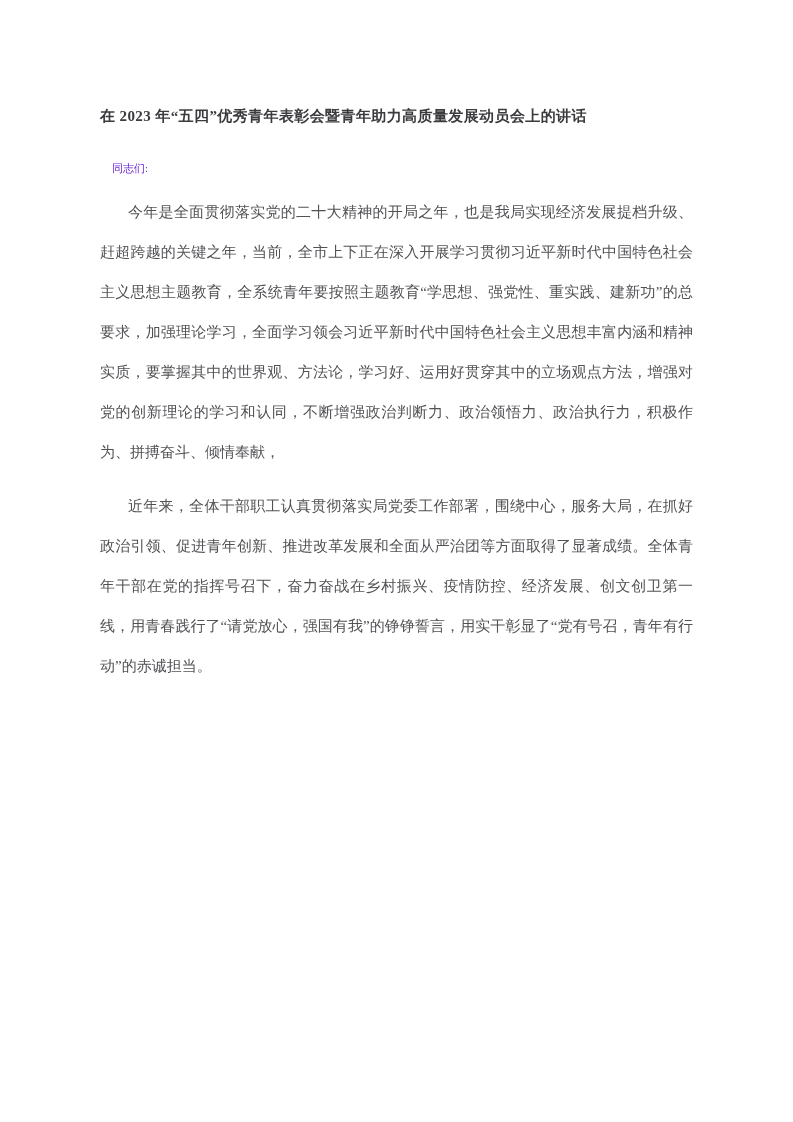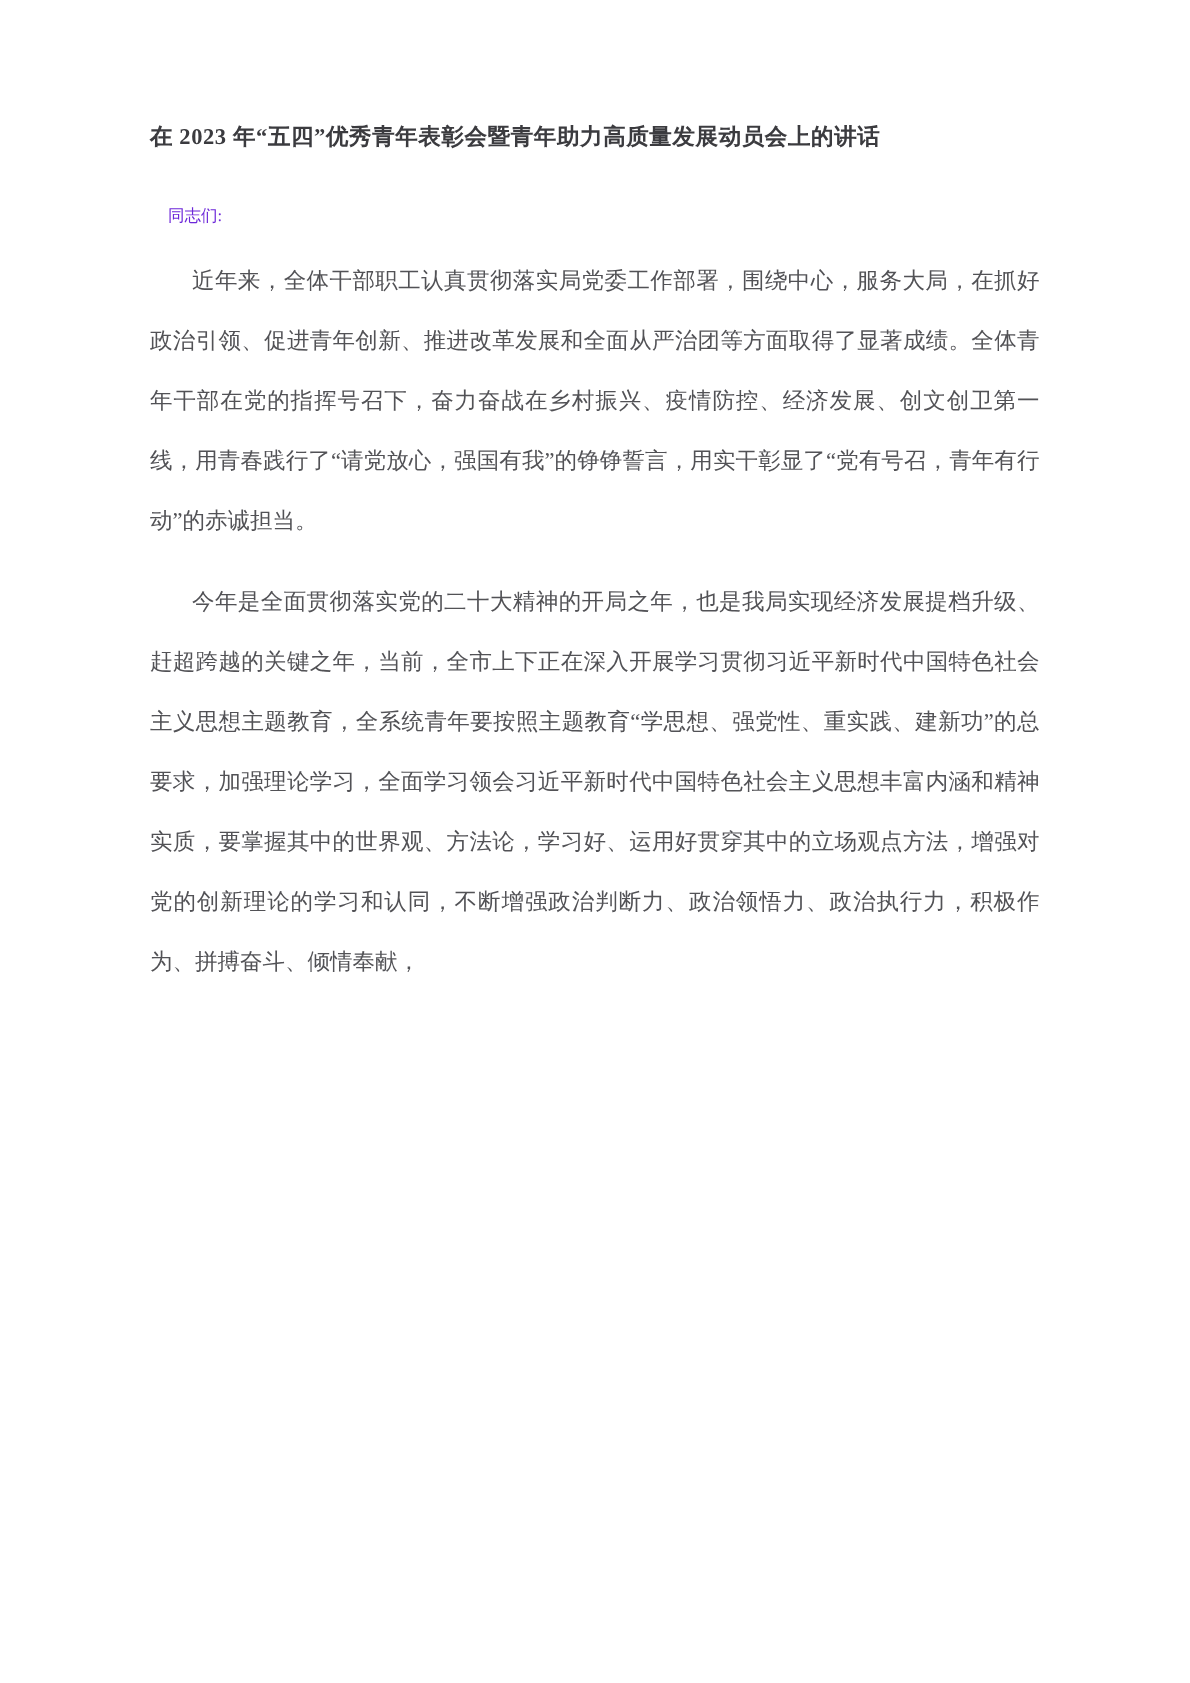--- a/index.html
+++ b/index.html
@@ -13,21 +13,21 @@
     width: 793px;
     height: 1122px;
     font-family: "Liberation Serif", "DejaVu Serif", serif;
   }
 
   .page {
     position: relative;
     width: 793px;
     height: 1122px;
     background: #ffffff;
-    padding: 72px 100px 0 100px;
+    padding: 96px 100px 0 100px;
     overflow: hidden;
   }
 
   .doc-title {
     font-size: 15px;
     font-weight: 700;
     color: #3b3b3f;
     line-height: 40px;
     letter-spacing: 0.4px;
     margin-bottom: 12px;
@@ -53,17 +53,17 @@
 </head>
 <body>
 
 <div class="page">
 
   <h1 class="doc-title">在 2023 年“五四”优秀青年表彰会暨青年助力高质量发展动员会上的讲话</h1>
 
   <p class="salutation">同志们:</p>
 
 
+  <p class="para">今年是全面贯彻落实党的二十大精神的开局之年，也是我局实现经济发展提档升级、赶超跨越的关键之年，当前，全市上下正在深入开展学习贯彻习近平新时代中国特色社会主义思想主题教育，全系统青年要按照主题教育“学思想、强党性、重实践、建新功”的总要求，加强理论学习，全面学习领会习近平新时代中国特色社会主义思想丰富内涵和精神实质，要掌握其中的世界观、方法论，学习好、运用好贯穿其中的立场观点方法，增强对党的创新理论的学习和认同，不断增强政治判断力、政治领悟力、政治执行力，积极作为、拼搏奋斗、倾情奉献，</p>
+
   <p class="para">近年来，全体干部职工认真贯彻落实局党委工作部署，围绕中心，服务大局，在抓好政治引领、促进青年创新、推进改革发展和全面从严治团等方面取得了显著成绩。全体青年干部在党的指挥号召下，奋力奋战在乡村振兴、疫情防控、经济发展、创文创卫第一线，用青春践行了“请党放心，强国有我”的铮铮誓言，用实干彰显了“党有号召，青年有行动”的赤诚担当。</p>
-
-  <p class="para">今年是全面贯彻落实党的二十大精神的开局之年，也是我局实现经济发展提档升级、赶超跨越的关键之年，当前，全市上下正在深入开展学习贯彻习近平新时代中国特色社会主义思想主题教育，全系统青年要按照主题教育“学思想、强党性、重实践、建新功”的总要求，加强理论学习，全面学习领会习近平新时代中国特色社会主义思想丰富内涵和精神实质，要掌握其中的世界观、方法论，学习好、运用好贯穿其中的立场观点方法，增强对党的创新理论的学习和认同，不断增强政治判断力、政治领悟力、政治执行力，积极作为、拼搏奋斗、倾情奉献，</p>
 
 </div>
 
 </body></html>

